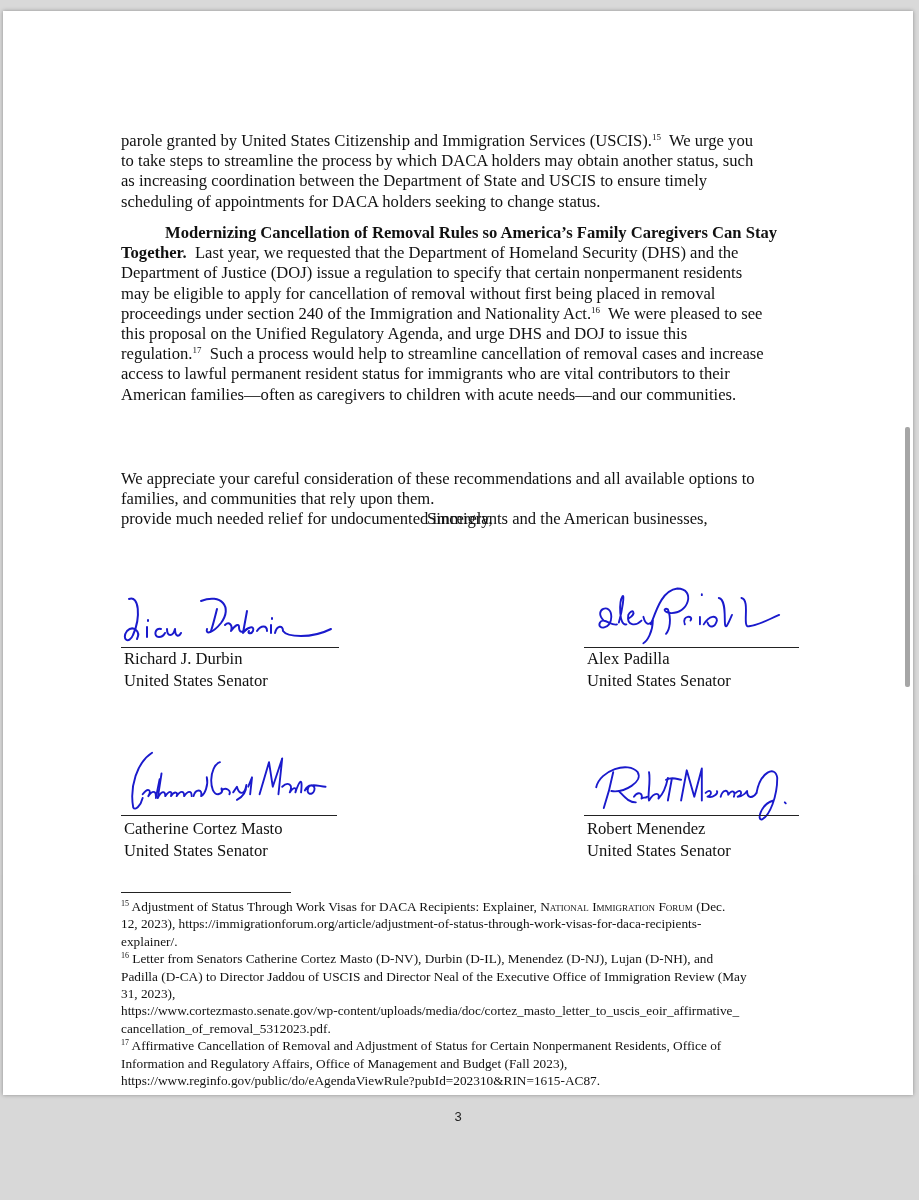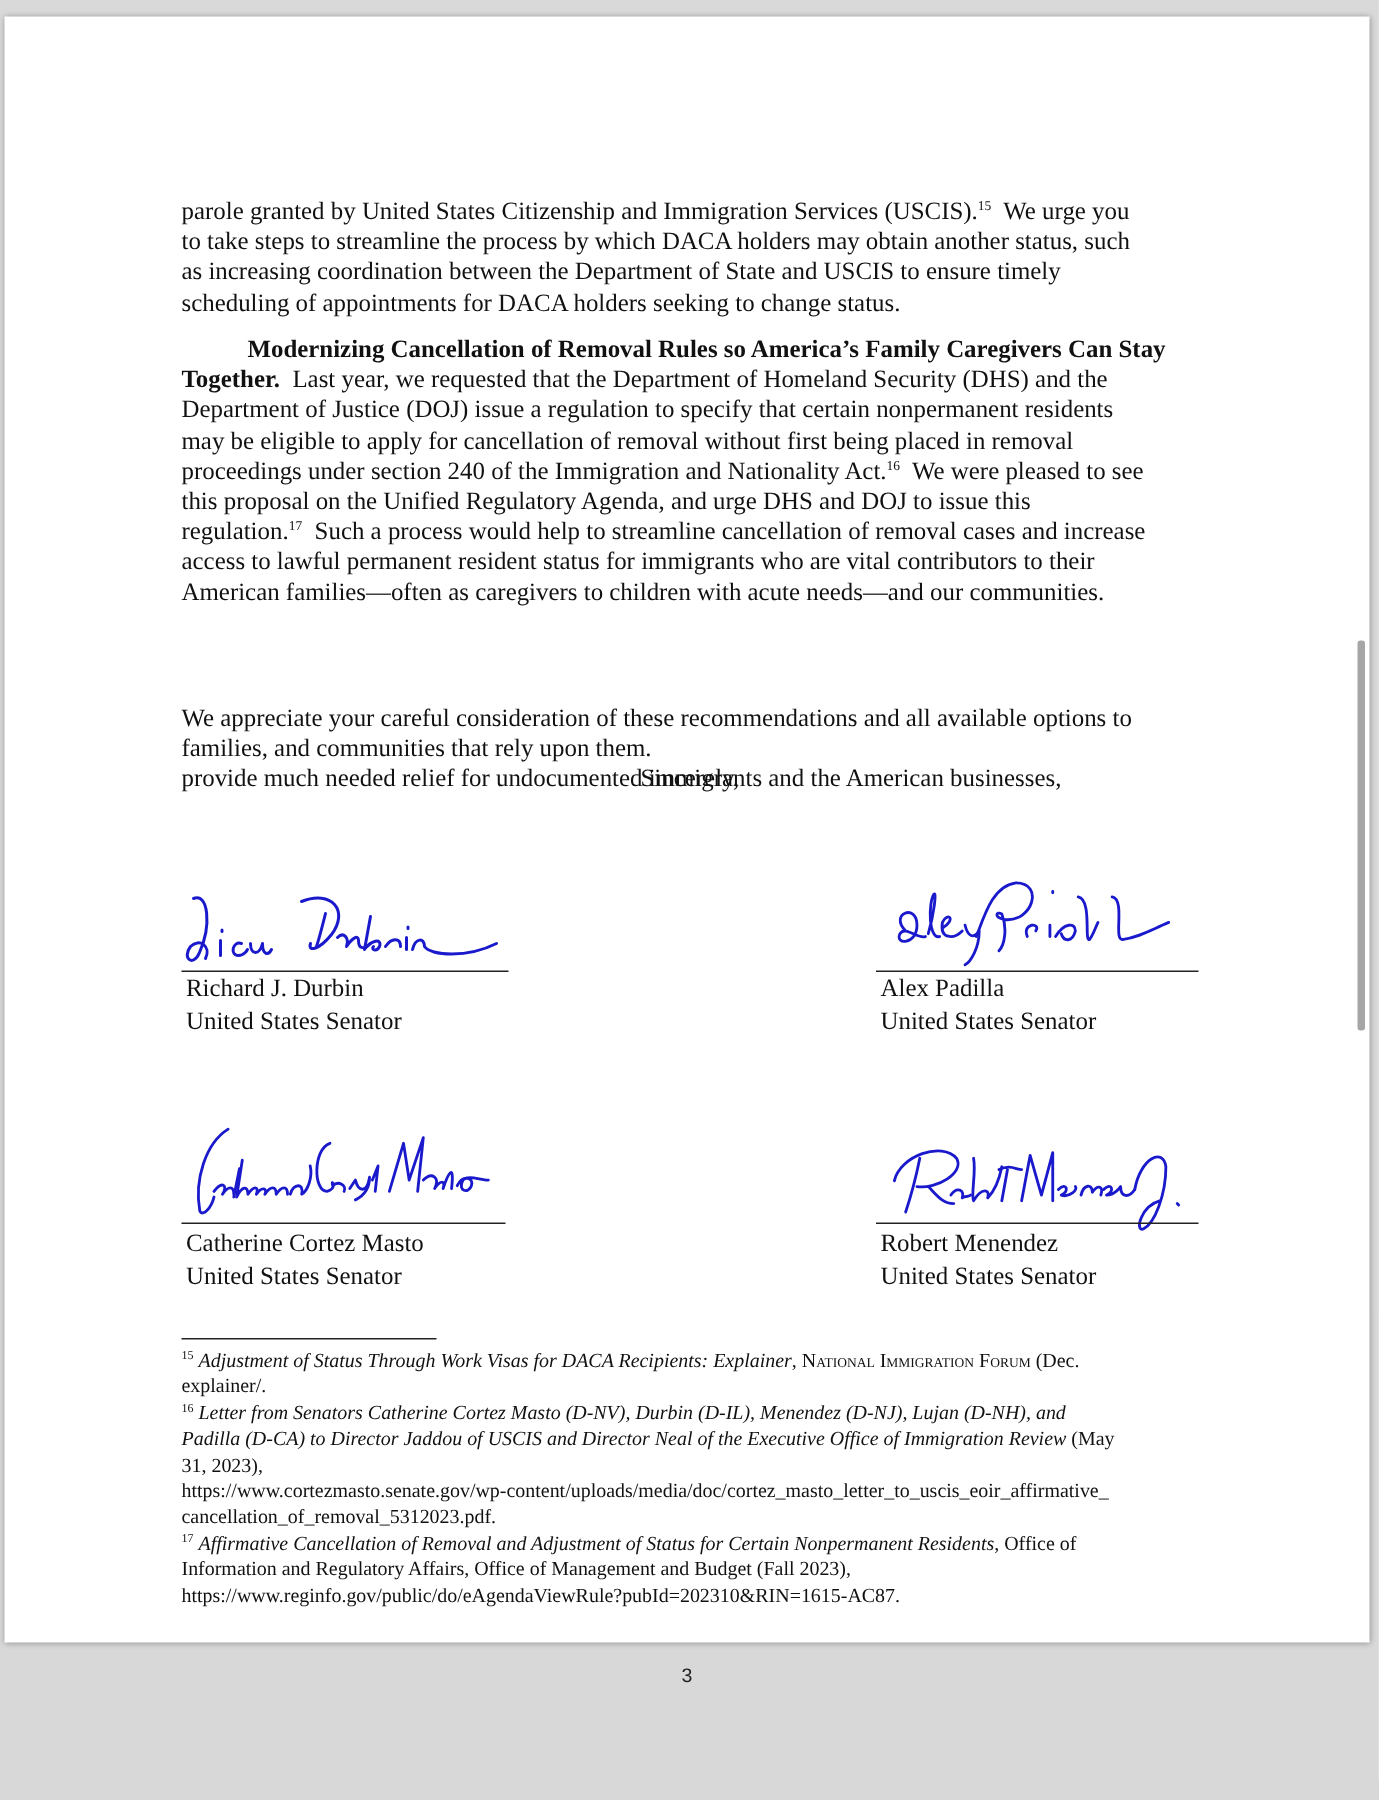--- a/index.html
+++ b/index.html
@@ -70,21 +70,21 @@
       border-top: 1.2px solid #222;
     }
     .footnotes {
       position: absolute;
       top: 887px; left: 0;
       width: 700px;
       font-size: 13.3px;
       line-height: 17.4px;
     }
     .footnotes .line sup { font-size: 8px; vertical-align: 5px; }
-    .it { font-style: italic; }
+    .it { }
     .sc { font-variant: small-caps; }
     .page-number {
       position: absolute;
       top: 1098px; left: 0; width: 910px;
       text-align: center;
       font-family: "Liberation Sans", sans-serif;
       font-size: 13px;
       color: #222;
     }
     .scrollbar-thumb {
@@ -207,20 +207,21 @@
         </svg>
         <div class="sig-line" style="top:56px; width:215px;"></div>
         <div class="sig-name" style="top:60px;">Robert Menendez</div>
         <div class="sig-title" style="top:82px;">United States Senator</div>
       </div>
 
       <div class="fn-rule"></div>
       <div class="footnotes">
         <div>
           <span class="line"><sup>15</sup> <span class="it">Adjustment of Status Through Work Visas for DACA Recipients: Explainer</span>, <span class="sc">National Immigration Forum</span><span> (Dec.</span></span>
+          <span class="line">12, 2023), https://immigrationforum.org/article/adjustment-of-status-through-work-visas-for-daca-recipients-</span>
           <span class="line">explainer/.</span>
         </div>
         <div>
           <span class="line"><sup>16</sup> <span class="it">Letter from Senators Catherine Cortez Masto (D-NV), Durbin (D-IL), Menendez (D-NJ), Lujan (D-NH), and</span></span>
           <span class="line"><span class="it">Padilla (D-CA) to Director Jaddou of USCIS and Director Neal of the Executive Office of Immigration Review</span><span> (May</span></span>
           <span class="line">31, 2023),</span>
           <span class="line">https://www.cortezmasto.senate.gov/wp-content/uploads/media/doc/cortez_masto_letter_to_uscis_eoir_affirmative_</span>
           <span class="line">cancellation_of_removal_5312023.pdf.</span>
         </div>
         <div>

